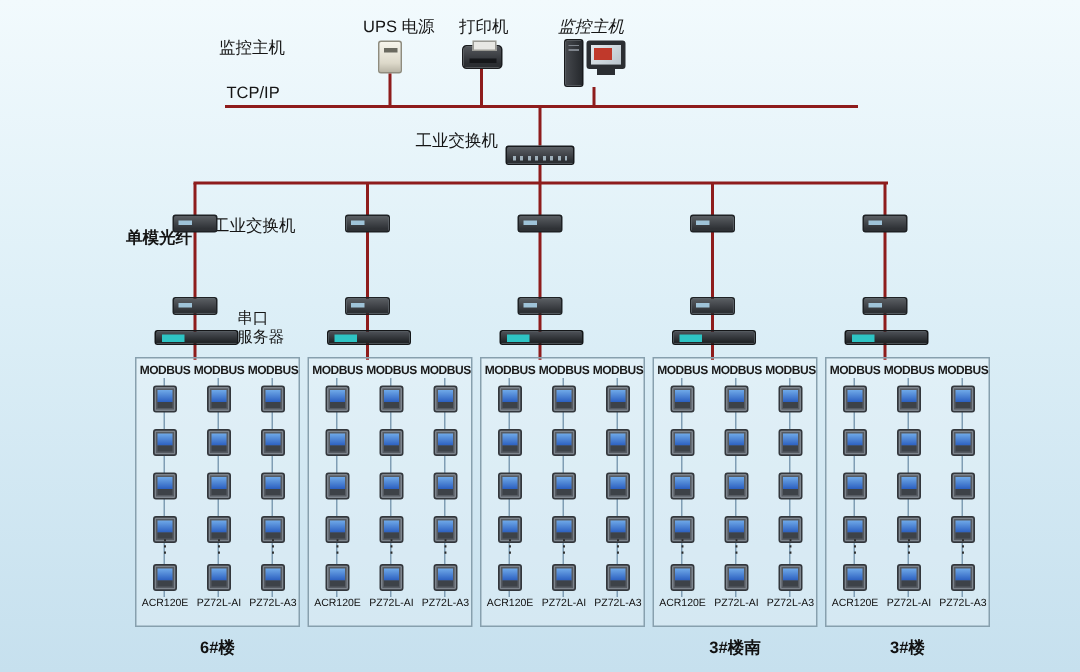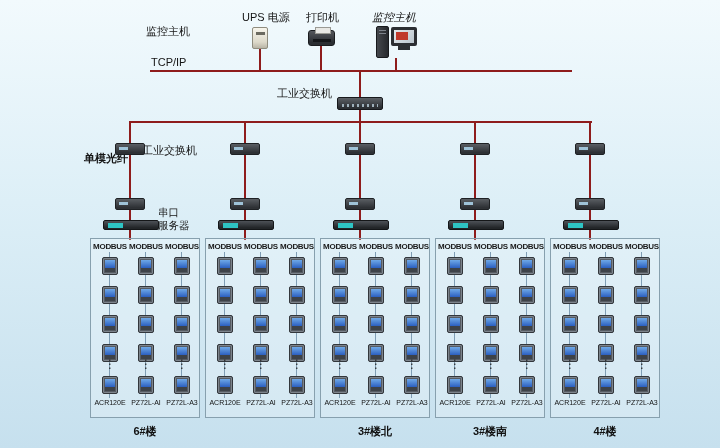--- a/index.html
+++ b/index.html
@@ -349,21 +349,20 @@
               <div class="m-btm"></div>
             </div>
             <div class="meter" style="top: 137px;">
               <div class="m-scr"></div>
               <div class="m-btm"></div>
             </div>
             <div class="dots">⋮</div>
             <div class="model-label">PZ72L-A3</div>
           </div>
         </div>
-        <div class="building-label">3#楼北</div>
       </div>
       <div class="group" style="left: 435px;">
         <div class="chain-line"></div>
         <div class="transceiver" style="top: 21px;"></div>
         <div class="transceiver" style="top: 76px;"></div>
         <div class="server">
           <div class="server-screen"></div>
         </div>
         <div class="panel">
           <div class="pcol" style="left: 1px;">
@@ -527,16 +526,16 @@
               <div class="m-btm"></div>
             </div>
             <div class="meter" style="top: 137px;">
               <div class="m-scr"></div>
               <div class="m-btm"></div>
             </div>
             <div class="dots">⋮</div>
             <div class="model-label">PZ72L-A3</div>
           </div>
         </div>
-        <div class="building-label">4#楼</div>
+        <div class="building-label">3#楼</div>
       </div>
     </div>
 </div>
 
 </body></html>

